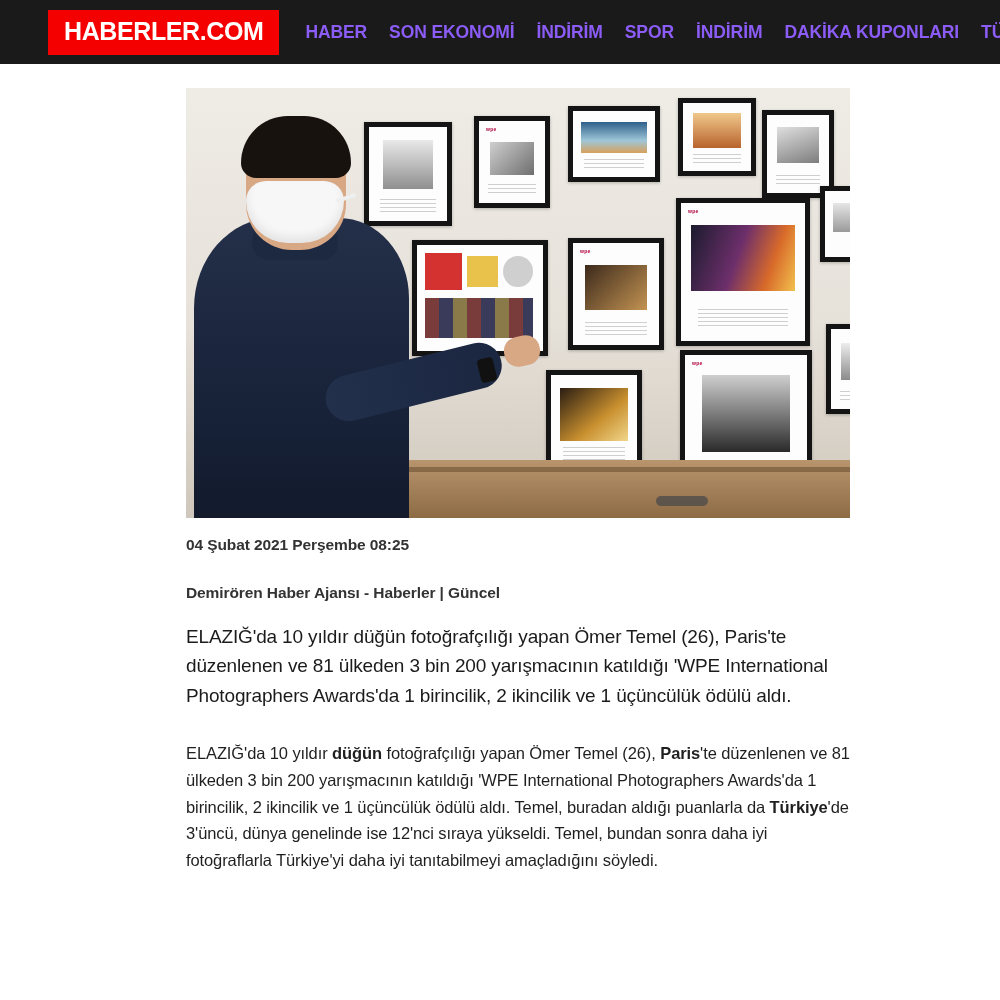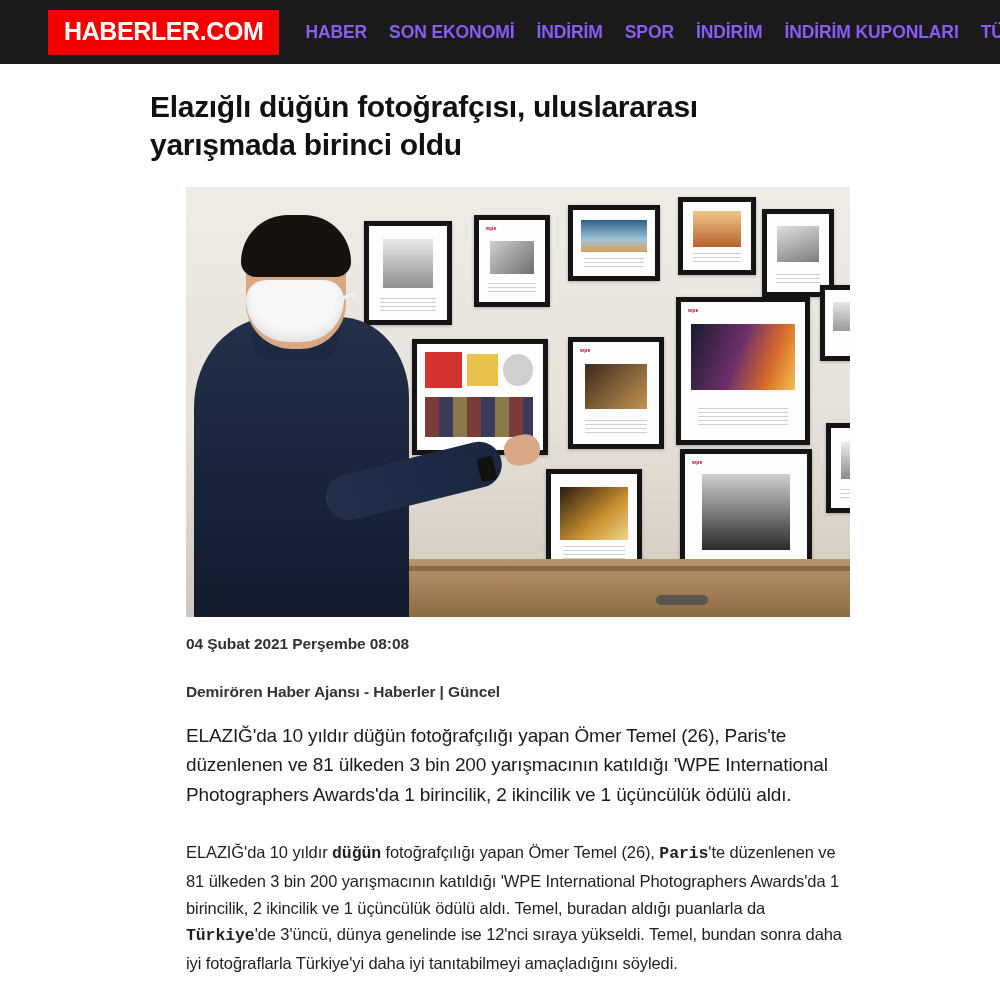--- a/index.html
+++ b/index.html
@@ -226,41 +226,40 @@
   }
 
   .body-text {
     margin: 30px 0 0 36px;
     font-size: 16.5px;
     line-height: 1.62;
     color: #1f1f1f;
     max-width: 700px;
     letter-spacing: -0.1px;
   }
-  .body-text b { font-weight: bold; font-family: Liberation Mono, monospace; }
+  .body-text b { font-weight: bold; }
 </style>
 </head>
 <body>
 
 <div class="site-header">
   <div class="logo-box">HABERLER.COM</div>
   <nav class="nav">
     <a class="nav-item" href="#">HABER</a>
     <a class="nav-item" href="#">SON EKONOMİ</a>
     <a class="nav-item" href="#">İNDİRİM</a>
     <a class="nav-item" href="#">SPOR</a>
     <a class="nav-item" href="#">İNDİRİM</a>
-    <a class="nav-item" href="#">İNDİRİM KUPONLARI</a>
+    <a class="nav-item" href="#">DAKİKA KUPONLARI</a>
     <a class="nav-item" href="#">TÜMÜ</a>
   </nav>
 </div>
 
 <div class="article">
 
-  <h1 class="headline">Elazığlı düğün fotoğrafçısı, uluslararası yarışmada birinci oldu</h1>
 
   <div class="photo-wrap">
     <div class="photo">
 
       <div class="frame" style="left:178px; top:34px; width:88px; height:104px;">
         <div class="mat"></div>
         <div class="art" style="left:18%;top:14%;width:64%;height:52%;background:linear-gradient(180deg,#e9e9e9,#8f8f8f);"></div>
         <div class="lines"></div>
       </div>
       <div class="frame" style="left:288px; top:28px; width:76px; height:92px;">
@@ -336,21 +335,21 @@
       <div class="hand"></div>
       <div class="person-neck"></div>
       <div class="person-head"></div>
       <div class="person-hair"></div>
       <div class="mask"></div>
       <div class="mask-strap"></div>
     </div>
   </div>
 
   <div class="meta">
-    <div class="meta-date">04 Şubat 2021 Perşembe 08:08</div>
+    <div class="meta-date">04 Şubat 2021 Perşembe 08:25</div>
     <div class="meta-source">Demirören Haber Ajansı - Haberler | Güncel</div>
   </div>
 
   <p class="summary">ELAZIĞ'da 10 yıldır düğün fotoğrafçılığı yapan Ömer Temel (26), Paris'te düzenlenen ve 81 ülkeden 3 bin 200 yarışmacının katıldığı 'WPE International Photographers Awards'da 1 birincilik, 2 ikincilik ve 1 üçüncülük ödülü aldı.</p>
 
   <p class="body-text"><span>ELAZIĞ'da 10 yıldır </span><b>düğün</b><span> fotoğrafçılığı yapan Ömer Temel (26), </span><b>Paris</b><span>'te düzenlenen ve 81 ülkeden 3 bin 200 yarışmacının katıldığı 'WPE International Photographers Awards'da 1 birincilik, 2 ikincilik ve 1 üçüncülük ödülü aldı. Temel, buradan aldığı puanlarla da </span><b>Türkiye</b><span>'de 3'üncü, dünya genelinde ise 12'nci sıraya yükseldi. Temel, bundan sonra daha iyi fotoğraflarla Türkiye'yi daha iyi tanıtabilmeyi amaçladığını söyledi.</span></p>
 
 </div>
 
 </body></html>

